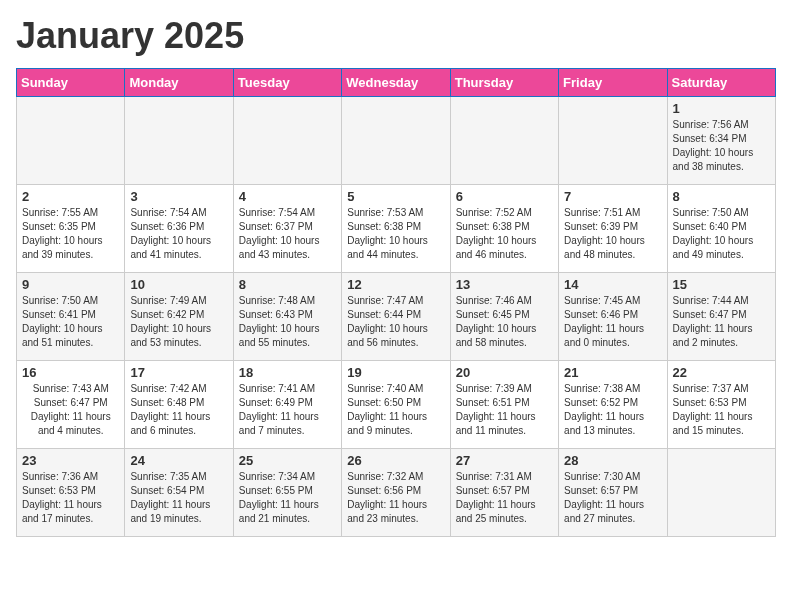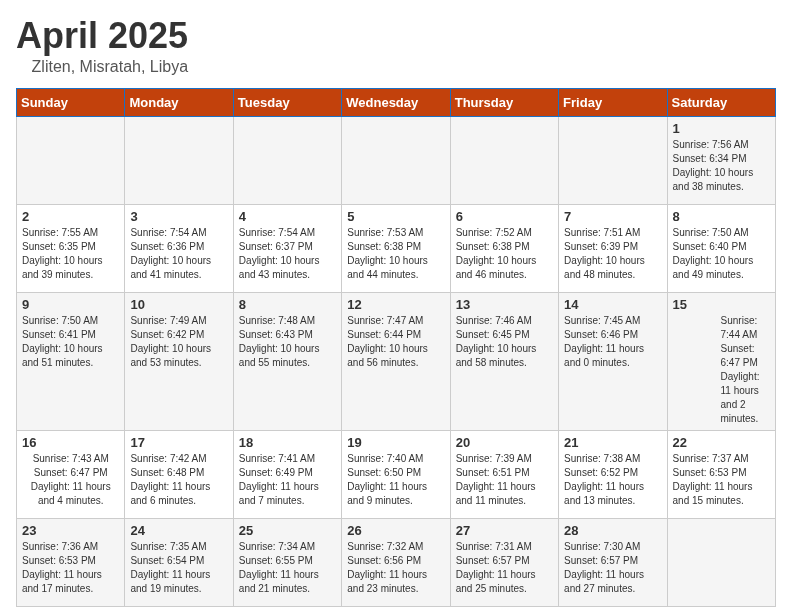--- a/index.html
+++ b/index.html
@@ -41,21 +41,21 @@
       font-size: 16px;
       color: #555;
       margin-top: 2px;
     }
     table {
       width: 100%;
       border-collapse: collapse;
       table-layout: fixed;
     }
     thead tr th {
-      background-color: #c2410c;
+      background-color: #ec4899;
       color: #fff;
       font-size: 13px;
       font-weight: bold;
       padding: 6px 4px;
       text-align: left;
       border: 1px solid #1a6fc4;
     }
     tbody tr td {
       border: 1px solid #ccc;
       vertical-align: top;
@@ -81,22 +81,21 @@
       font-size: 10px;
       color: #333;
       line-height: 1.4;
     }
   </style>
 </head>
 <body>
 
 <div class="header">
   <div class="title-block">
-    <div class="month-title">April 2025</div>
-    <div class="location">Zliten, Misratah, Libya</div>
+    <div class="month-title">January 2025</div>
   </div>
 </div>
 
 <table>
   <thead>
     <tr id="weekday-header">
         <th>Sunday</th>
         <th>Monday</th>
         <th>Tuesday</th>
         <th>Wednesday</th>
@@ -196,21 +195,21 @@
 Daylight: 10 hours and 58 minutes.</div>
         </td>
         <td>
           <span class="day-num">14</span>
           <div class="day-info" style="white-space: pre-line;">Sunrise: 7:45 AM
 Sunset: 6:46 PM
 Daylight: 11 hours and 0 minutes.</div>
         </td>
         <td>
           <span class="day-num">15</span>
-          <div class="day-info" style="white-space: pre-line; margin-left: 48px;">Sunrise: 7:44 AM
+          <div class="day-info" style="white-space: pre-line;">Sunrise: 7:44 AM
 Sunset: 6:47 PM
 Daylight: 11 hours and 2 minutes.</div>
         </td>
       </tr>
       <tr>
         <td>
           <span class="day-num">16</span>
           <div class="day-info" style="white-space: pre-line; text-align: center;">Sunrise: 7:43 AM
 Sunset: 6:47 PM
 Daylight: 11 hours and 4 minutes.</div>

